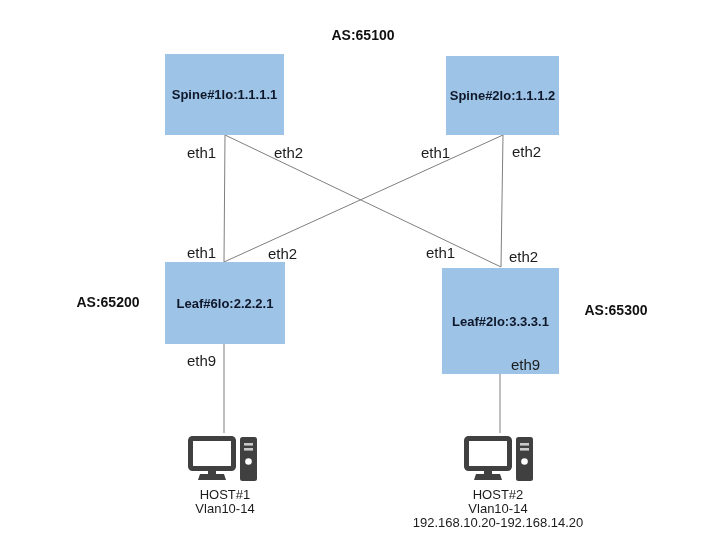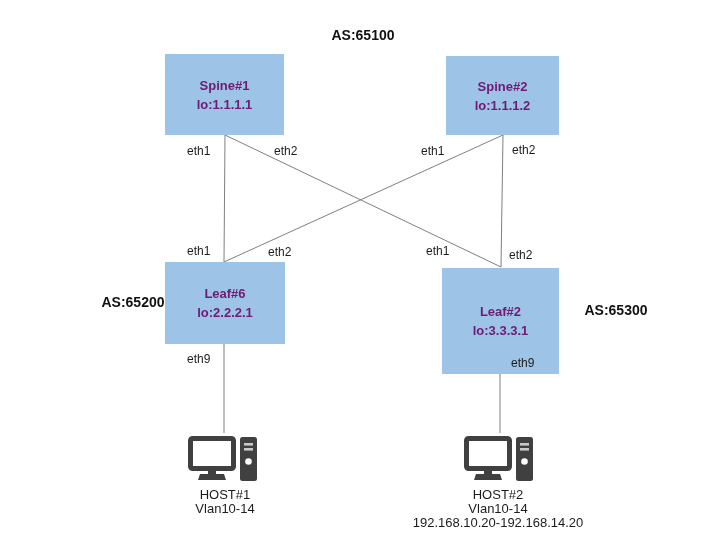--- a/index.html
+++ b/index.html
@@ -15,28 +15,28 @@
   #links line{stroke:#7f7f7f;stroke-width:1;}
   .as-title{
     position:absolute;
     transform:translateX(-50%);
     font-size:14px;font-weight:700;color:#111;
     white-space:nowrap;
   }
   .node{
     position:absolute;
     background:#9DC3E6;
-    display:flex;flex-direction:column;
+    display:flex;flex-direction:row;
     align-items:center;justify-content:center;
-    font-size:13px;font-weight:700;line-height:19px;color:#701a75;
+    font-size:13px;font-weight:700;line-height:19px;color:#0f172a;
     text-align:center;
   }
   .iface{
     position:absolute;
-    font-size:12px;color:#1c1c1c;
+    font-size:15px;color:#1c1c1c;
     white-space:nowrap;
   }
   .host-icon{position:absolute;width:69px;height:46px;}
   .host-text{
     position:absolute;
     transform:translateX(-50%);
     text-align:center;
     font-size:13px;line-height:14px;color:#1c1c1c;
     white-space:nowrap;
   }
@@ -49,21 +49,21 @@
   <svg id="links" viewBox="0 0 721 545">
     <line x1="225" y1="135" x2="224" y2="262"></line>
     <line x1="225" y1="135" x2="501" y2="267"></line>
     <line x1="503" y1="135" x2="224" y2="262"></line>
     <line x1="503" y1="135" x2="501" y2="267"></line>
     <line x1="224" y1="344" x2="224" y2="433"></line>
     <line x1="500" y1="352" x2="500" y2="433"></line>
   </svg>
 
   <div class="as-title" style="left:363px;top:27px;">AS:65100</div>
-  <div class="as-title" style="left:108px;top:294px;margin-left:25px;">AS:65200</div>
+  <div class="as-title" style="left:108px;top:294px;">AS:65200</div>
   <div class="as-title" style="left:616px;top:302px;text-align:center;">AS:65300</div>
 
   <div class="node" style="left:165px;top:54px;width:119px;height:81px;">
     <div>Spine#1</div>
     <div>lo:1.1.1.1</div>
   </div>
   <div class="node" style="left:446px;top:56px;width:113px;height:79px;">
     <div>Spine#2</div>
     <div>lo:1.1.1.2</div>
   </div>

